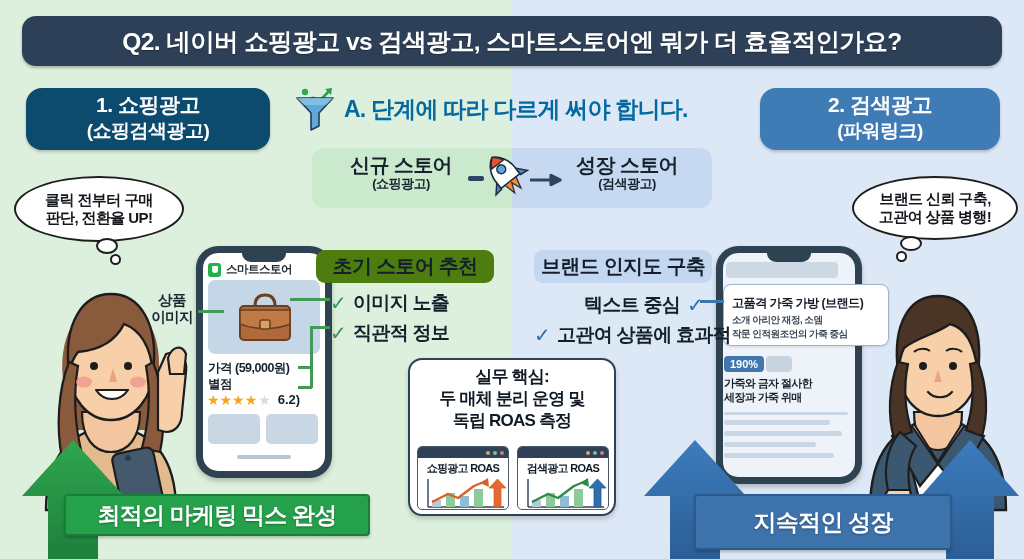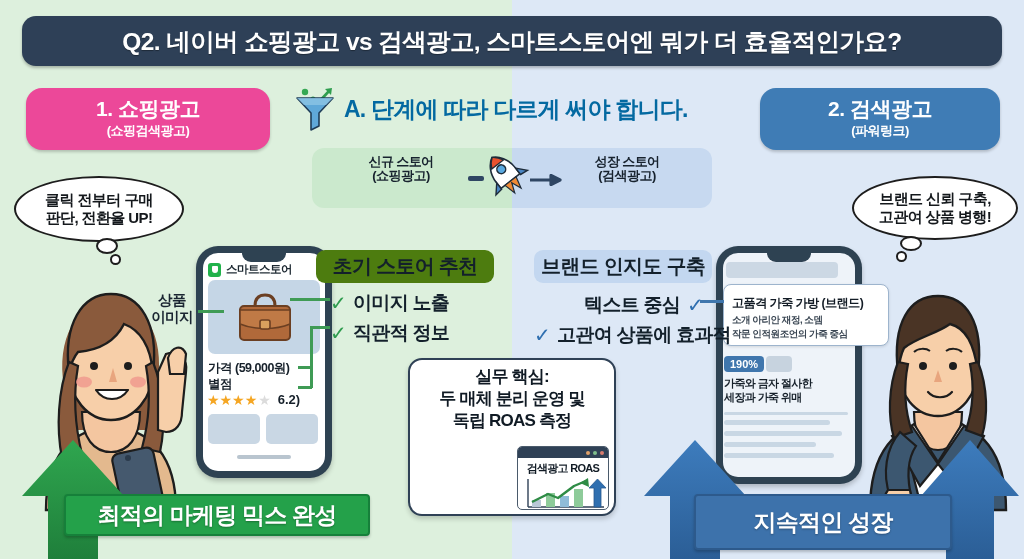--- a/index.html
+++ b/index.html
@@ -41,44 +41,44 @@
   }
   
   .pill {
     position: absolute;
     display: flex; flex-direction: column;
     align-items: center; justify-content: center;
     border-radius: 16px;
     color: #fff;
     box-shadow: 0 2px 3px rgba(0,0,0,.2);
   }
-  .pill-1 { left: 26px; top: 88px; width: 244px; height: 62px; background: #ec4899; align-items: center; }
+  .pill-1 { left: 26px; top: 88px; width: 244px; height: 62px; background: #0c4a6e; align-items: center; }
   .pill-2 { left: 760px; top: 88px; width: 240px; height: 62px; background: #3f7cb5; }
   .pill .p-main { font-size: 21px; font-weight: bold; letter-spacing: -0.5px; line-height: 1.05; }
-  .pill .p-sub  { font-size: 13px; font-weight: bold; letter-spacing: -0.5px; margin-top: 1px; }
+  .pill .p-sub  { font-size: 19px; font-weight: bold; letter-spacing: -0.5px; margin-top: 1px; }
   
   .answer {
     position: absolute; left: 344px; top: 94px;
     font-size: 23px; font-weight: bold; color: #0369a1;
     letter-spacing: -0.8px; white-space: nowrap;
   }
   .funnel-icon {
     position: absolute; left: 292px; top: 85px; width: 48px; height: 48px;
   }
   
   .stage-band {
     position: absolute; left: 312px; top: 148px; width: 400px; height: 60px;
     border-radius: 12px; overflow: hidden;
   }
   .stage-band .sb-l { position:absolute; left:0; top:0; width:200px; height:60px; background:#cbe9cd; }
   .stage-band .sb-r { position:absolute; left:200px; top:0; width:200px; height:60px; background:#c7d9f0; }
   .stage-lbl {
     position: absolute; text-align: center; line-height: 1.08;
   }
-  .stage-lbl .sl-main { font-size: 13px; font-weight: bold; color:#17222e; letter-spacing:-0.6px; display:block; }
+  .stage-lbl .sl-main { font-size: 20px; font-weight: bold; color:#17222e; letter-spacing:-0.6px; display:block; }
   .stage-lbl .sl-sub  { font-size: 13px;  font-weight: bold; color:#17222e; letter-spacing:-0.5px; display:block; }
   .stage-left-lbl  { left: 326px; top: 155px; width: 150px; }
   .stage-right-lbl { left: 552px; top: 155px; width: 150px; }
   .rocket-icon { position: absolute; left: 474px; top: 152px; width: 60px; height: 48px; }
   .band-arrow  { position: absolute; left: 530px; top: 174px; width: 34px; height: 12px; }
   .band-dash   { position: absolute; left: 468px; top: 176px; width: 16px; height: 5px; background:#2f4663; border-radius:2px; }
   
   .bubble {
     position: absolute;
     background: #fff; border: 2.6px solid #1d1d1d;
@@ -391,20 +391,39 @@
   </div>
   <div class="conn-blue" style="left:700px; top:300px; width:24px; height:2.6px;"></div>
 
   <div class="key-box"></div>
   <div class="key-title">
     <div>실무 핵심:</div>
     <div>두 매체 분리 운영 및</div>
     <div>독립 ROAS 측정</div>
   </div>
 
+  <div class="mini-card mc-left">
+    <div class="mc-bar">
+      <span class="mc-dot" style="background:#e0a16a;"></span>
+      <span class="mc-dot" style="background:#7fbf8d;"></span>
+      <span class="mc-dot" style="background:#d97b6e;"></span>
+    </div>
+    <div class="mc-label">쇼핑광고 ROAS</div>
+    <svg viewBox="0 0 92 34" width="92" height="34">
+      <line x1="10" y1="31" x2="86" y2="31" stroke="#2f4156" stroke-width="1.4"></line>
+      <line x1="10" y1="3" x2="10" y2="31" stroke="#2f4156" stroke-width="1.4"></line>
+      <rect x="14" y="24" width="9" height="7" fill="#b9c8d6"></rect>
+      <rect x="28" y="17" width="9" height="14" fill="#8ecb9a"></rect>
+      <rect x="42" y="20" width="9" height="11" fill="#8fbcd8"></rect>
+      <rect x="56" y="13" width="9" height="18" fill="#8ecb9a"></rect>
+      <path d="M14 26 L30 18 L40 22 L56 10 L68 5" stroke="#d9622b" stroke-width="2.4" fill="none" stroke-linejoin="round"></path>
+      <path d="M62 7 L70 2 L71 11 Z" fill="#d9622b"></path>
+      <path d="M76 31 L76 12 L71 12 L79.5 3 L88 12 L83 12 L83 31 Z" fill="#e2692f" stroke="#d9622b" stroke-width="0.8"></path>
+    </svg>
+  </div>
 
   <div class="mini-card mc-right">
     <div class="mc-bar">
       <span class="mc-dot" style="background:#e0a16a;"></span>
       <span class="mc-dot" style="background:#7fbf8d;"></span>
       <span class="mc-dot" style="background:#d97b6e;"></span>
     </div>
     <div class="mc-label">검색광고 ROAS</div>
     <svg viewBox="0 0 92 34" width="92" height="34">
       <line x1="10" y1="31" x2="86" y2="31" stroke="#2f4156" stroke-width="1.4"></line>

